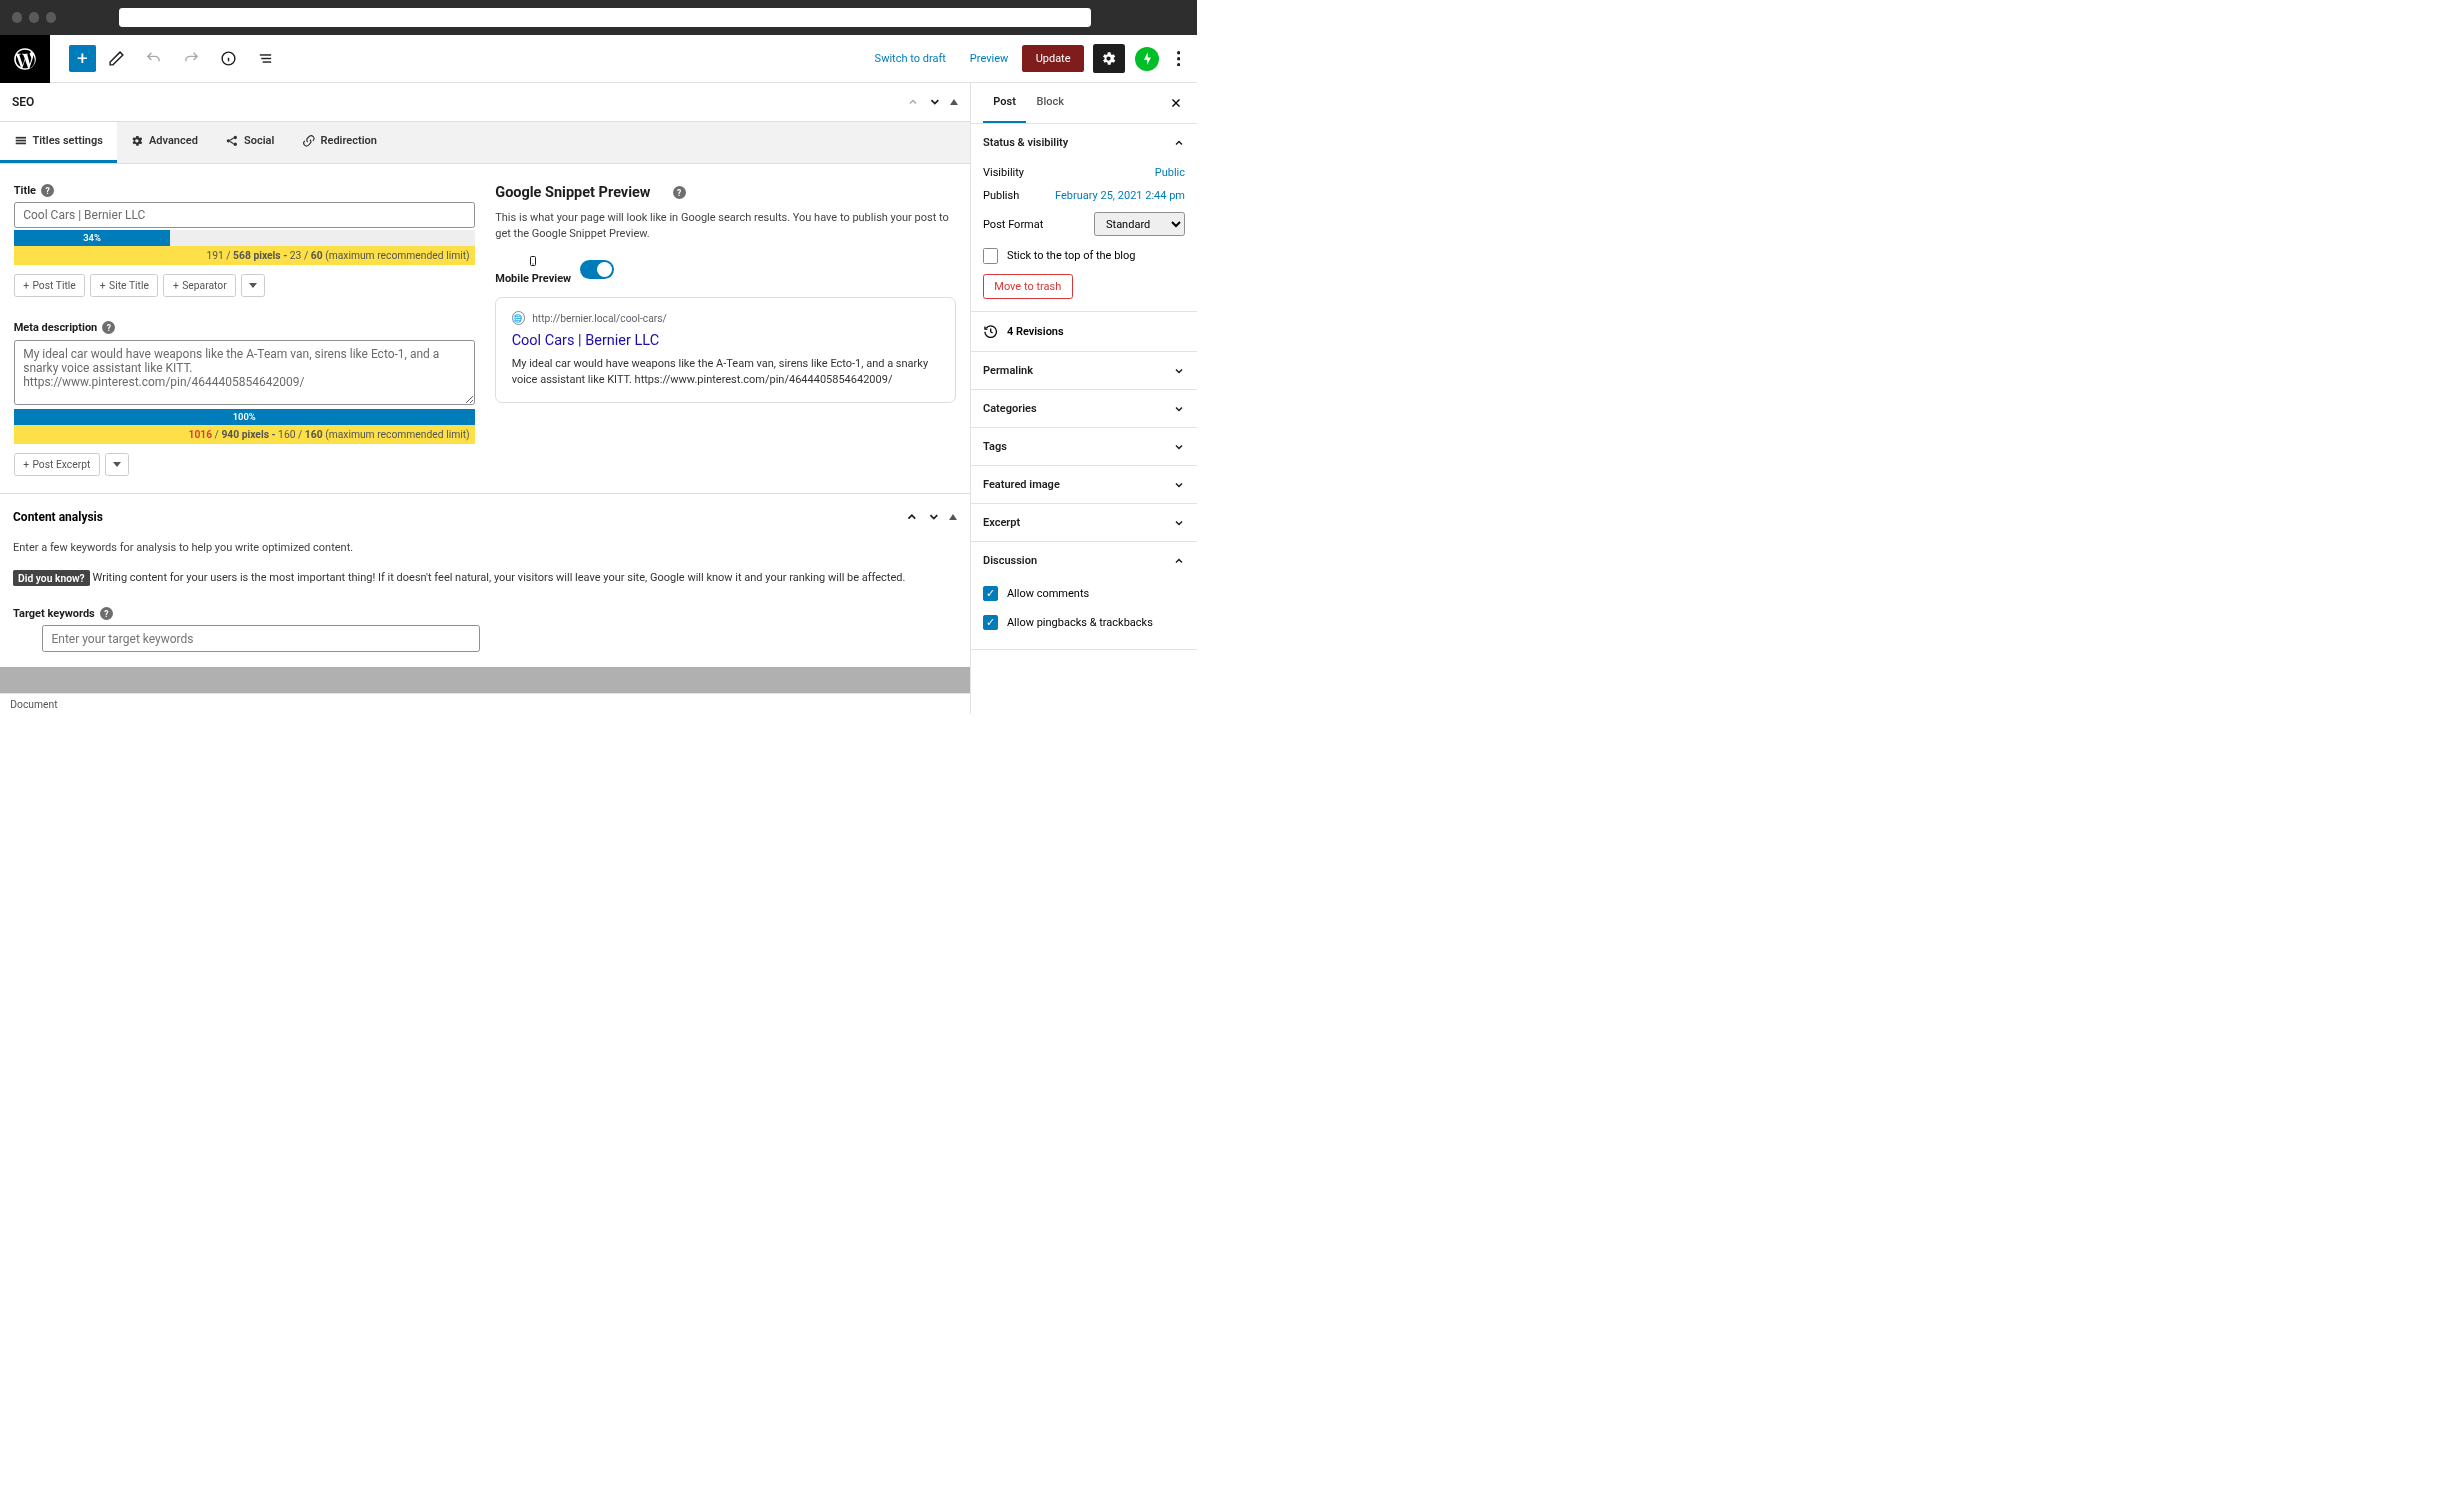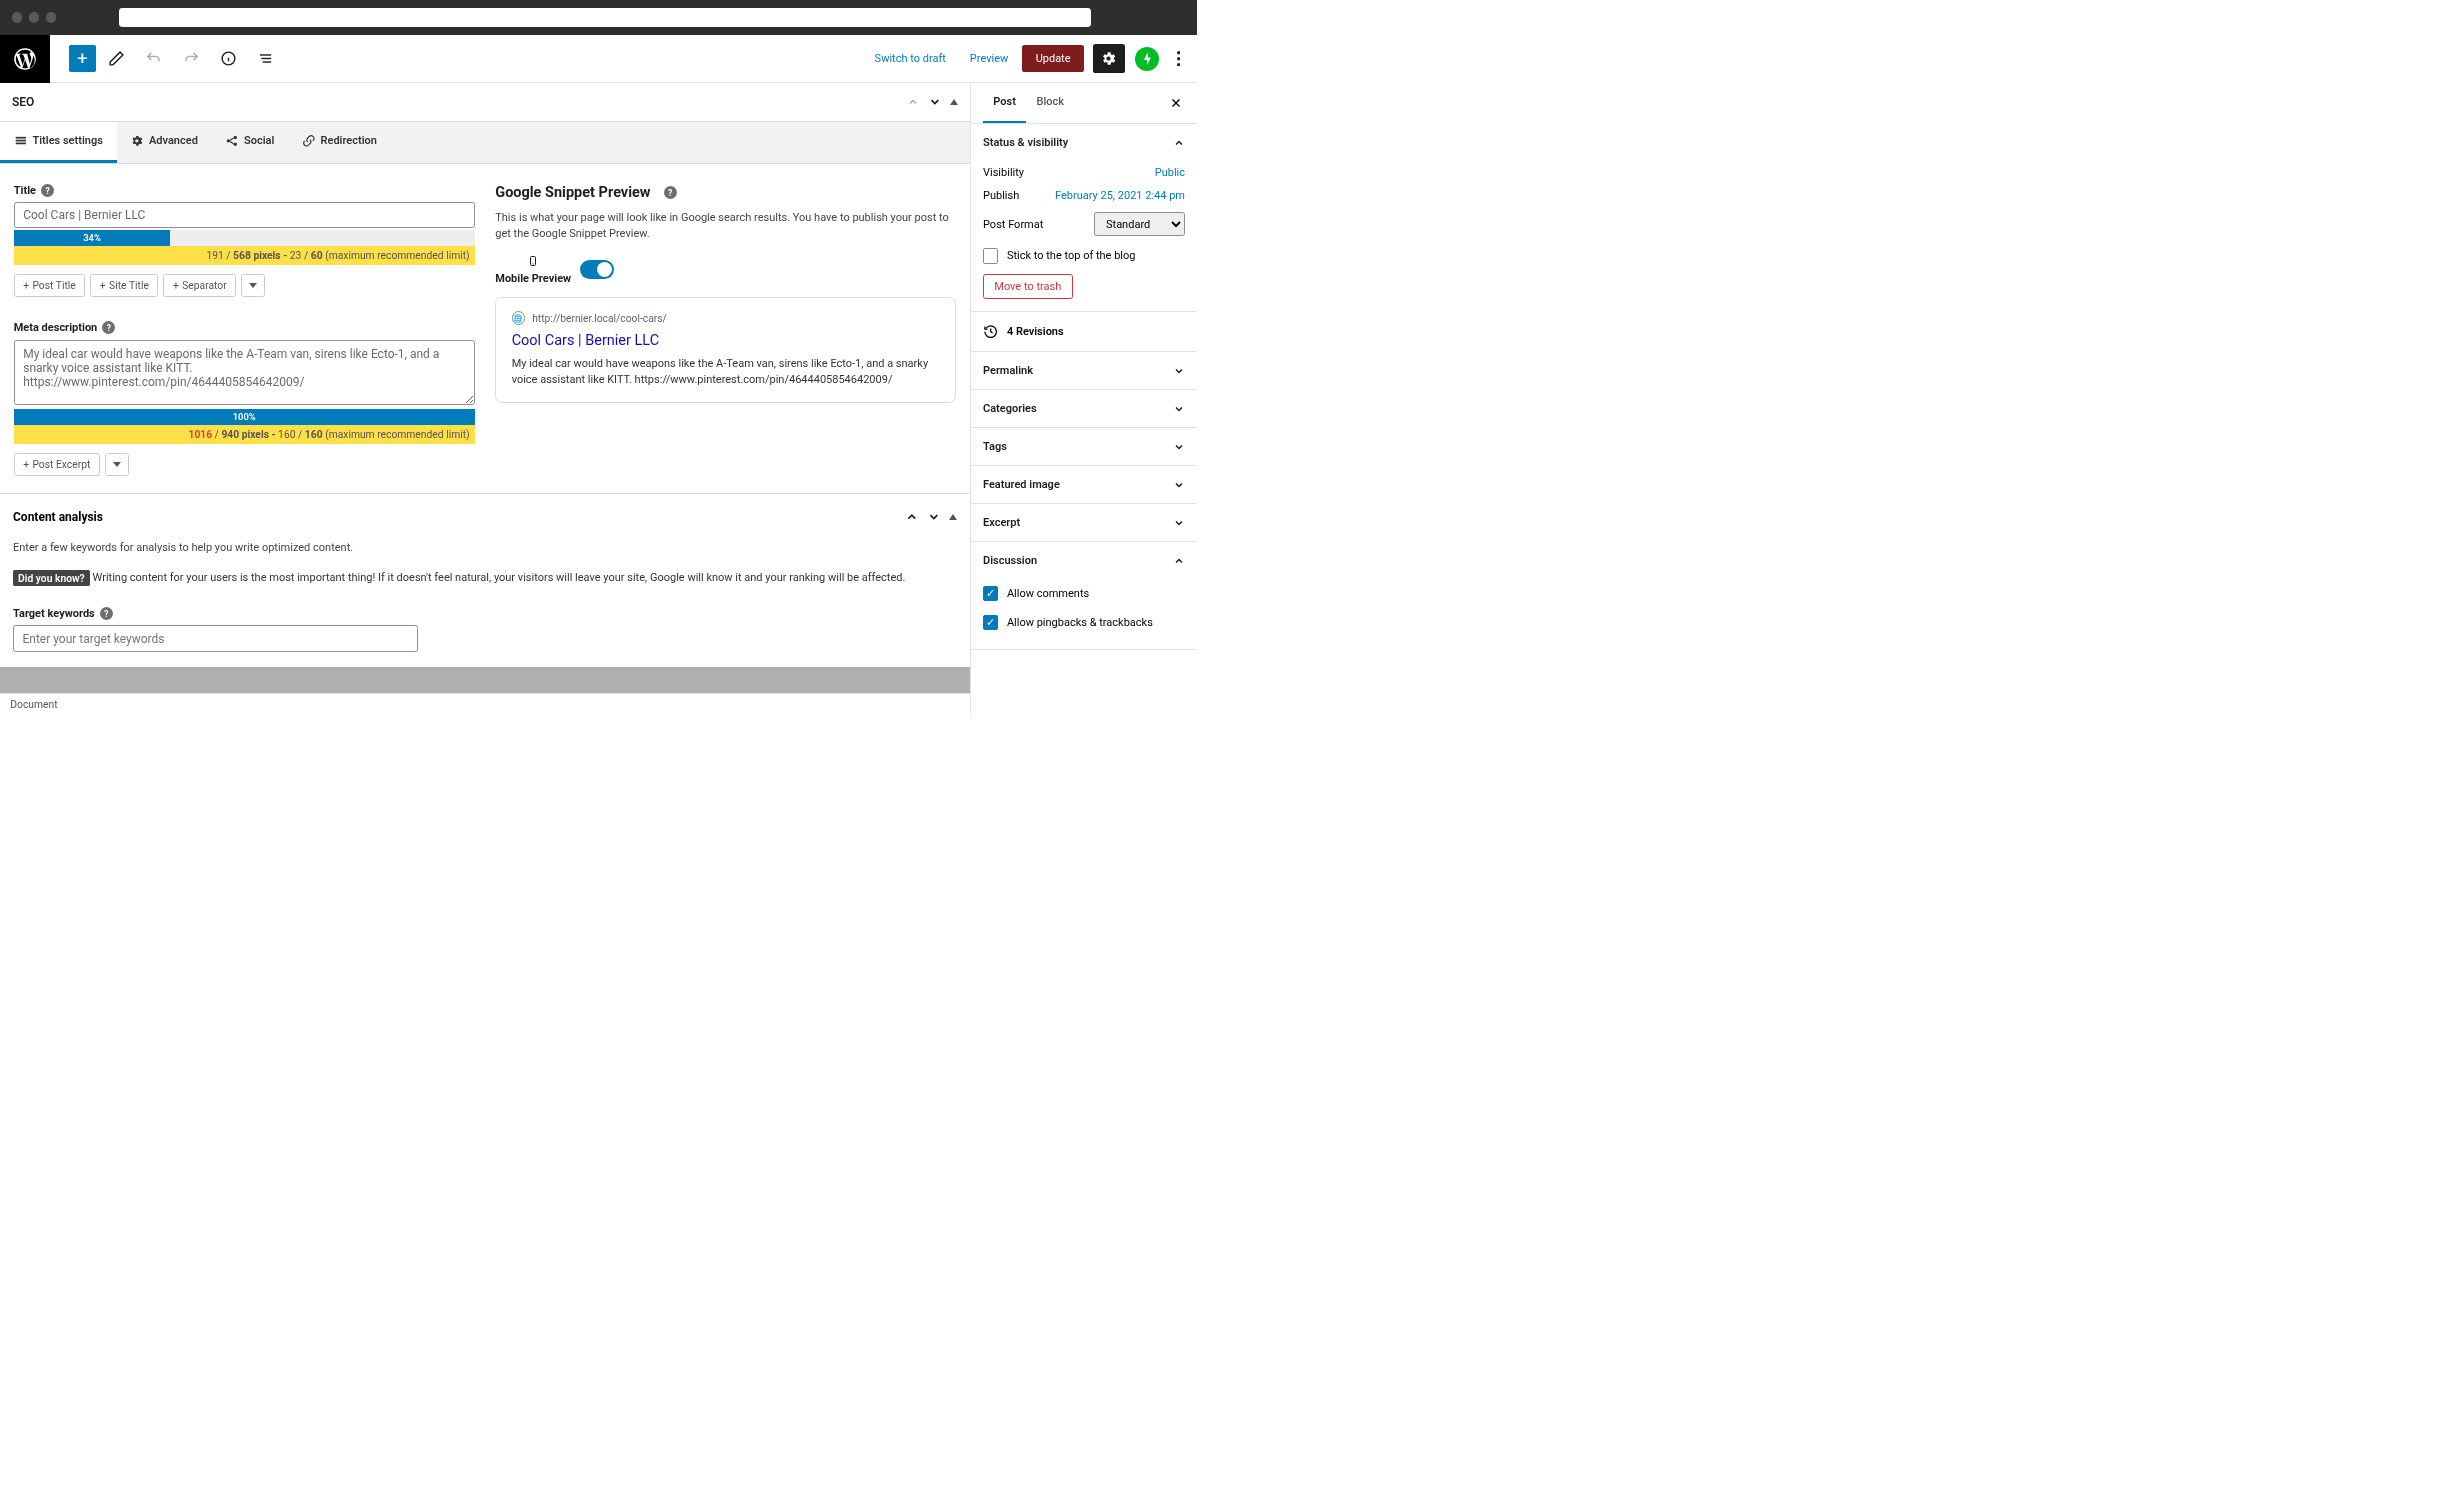--- a/index.html
+++ b/index.html
@@ -54,21 +54,21 @@
 .progress-bar { height: 15.4px; background: #eee; position: relative; margin-top: 1.7px; }
 .progress-fill { height: 100%; background: #007cba; display: flex; align-items: center; justify-content: center; color: #fff; font-size: 9.4px; font-weight: 600; }
 .progress-stats { text-align: right; font-size: 10.3px; color: #555; padding: 3.4px 5.1px; background: #fde047; }
 .progress-stats .red { color: #d63638; font-weight: 600; }
 .progress-stats b { font-weight: 700; }
 
 .btn-row { display: flex; gap: 5.1px; margin-top: 8.5px; }
 .small-btn { padding: 4.3px 8.5px; border: 0.9px solid #ccc; border-radius: 2.6px; background: #fff; font-size: 10.3px; color: #555; cursor: pointer; display: flex; align-items: center; gap: 3.4px; }
 .small-btn.arrow { padding: 4.3px 6.8px; }
 
-.section-title { font-size: 14.5px; font-weight: 700; color: #1e1e1e; display: flex; align-items: center; gap: 13px; margin-bottom: 8.5px; }
+.section-title { font-size: 14.5px; font-weight: 700; color: #1e1e1e; display: flex; align-items: center; gap: 22px; margin-bottom: 8.5px; }
 .section-desc { font-size: 11px; color: #444; line-height: 1.5; margin-bottom: 12px; }
 
 .mobile-preview-row { display: flex; align-items: center; gap: 8.5px; margin-bottom: 12px; }
 .mobile-label { font-size: 11px; font-weight: 700; color: #1e1e1e; display: flex; align-items: center; gap: 5.1px; flex-direction: column; }
 .toggle { width: 34px; height: 19px; background: #007cba; border-radius: 17px; position: relative; cursor: pointer; }
 .toggle::after { content: ''; position: absolute; right: 1.7px; top: 1.7px; width: 15.4px; height: 15.4px; background: #fff; border-radius: 50%; }
 
 .snippet-box { border: 0.9px solid #ddd; border-radius: 6.8px; padding: 13.7px 15.4px; }
 .snippet-url-row { display: flex; align-items: center; gap: 6.8px; margin-bottom: 6.8px; font-size: 10.3px; color: #5f6368; }
 .globe { width: 13.7px; height: 13.7px; border-radius: 50%; border: 0.9px solid #888; display: inline-flex; align-items: center; justify-content: center; font-size: 7.7px; color: #888; }
@@ -323,21 +323,21 @@
           </div>
         </div>
         <div class="ca-desc">Enter a few keywords for analysis to help you write optimized content.</div>
         <div class="ca-tip">
           <span class="ca-tag">Did you know?</span> <span>Writing content for your users is the most important thing! If it doesn't feel natural, your visitors will leave your site, Google will know it and your ranking will be affected.</span>
         </div>
         <div class="field-label">
           <span>Target keywords</span>
           <span class="help-icon">?</span>
         </div>
-        <input class="seo-input" style="width: 405px;" placeholder="Enter your target keywords">
+        <input class="seo-input" style="width: 438px; margin-left: 29px;" placeholder="Enter your target keywords">
       </div>
     </div>
 
     <div class="footer">
       <span>Document</span>
     </div>
   </div>
 
   <div class="sidebar">
     <div class="sb-tabs">

